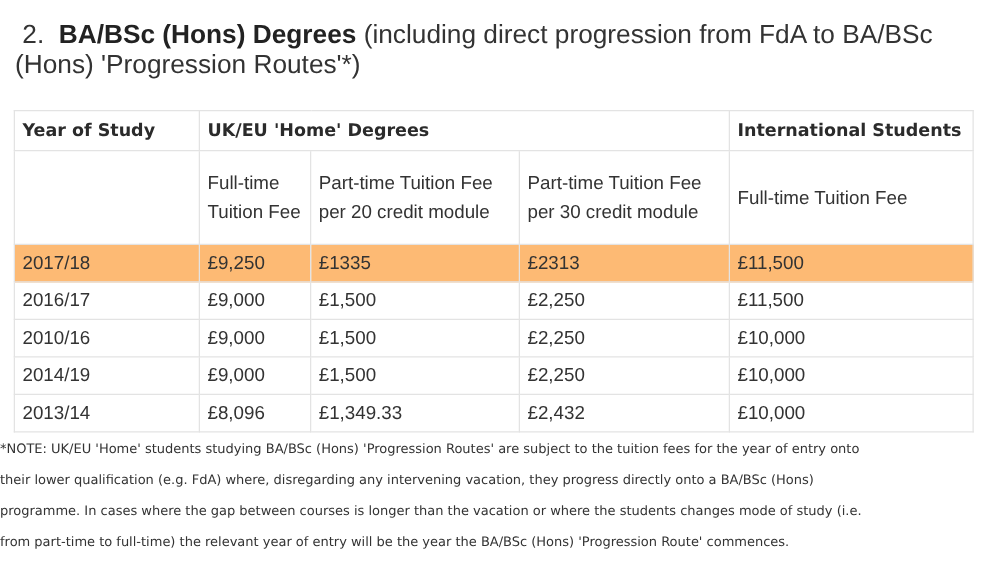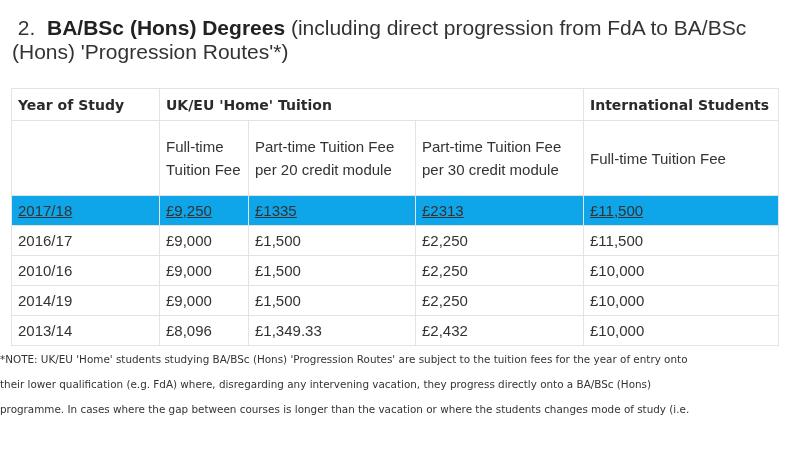--- a/index.html
+++ b/index.html
@@ -10,21 +10,21 @@
   .heading b { font-weight: bold; color: #222; }
   table.fees { position: absolute; left: 11px; top: 88px; border-collapse: collapse;
                font-size: 15px; color: #333; }
   table.fees td, table.fees th { border: 1.5px solid #e3e3e3; padding: 0 6px; text-align: left;
                vertical-align: middle; }
   table.fees th { font-family: "DejaVu Sans", sans-serif; font-weight: bold; font-size: 14px;
                color: #2b2b2b; height: 31px; }
   th.center { text-align: center; }
   tr.sub td { height: 74px; line-height: 23px; }
   tr.data td { height: 29px; }
-  tr.highlight td { background: #0ea5e9; text-decoration: underline; }
+  tr.highlight td { background: #fdba74; }
   .col-year { width: 135px; }
   .col-ft { width: 76px; }
   .col-pt20 { width: 154px; }
   .col-pt30 { width: 155px; }
   .col-intl { width: 182px; }
   .note { position: absolute; left: 0; top: 347px; width: 780px;
           font-family: "DejaVu Sans", sans-serif; font-size: 10.4px; line-height: 25px; color: #333; }
 </style>
 </head>
 <body>
@@ -32,21 +32,21 @@
 <div class="heading">
   &nbsp;<span>2.</span>&nbsp;
   <b>BA/BSc (Hons) Degrees</b>
   <span>(including direct progression from FdA to BA/BSc (Hons) 'Progression Routes'*)</span>
 </div>
 
 <table class="fees">
   <tbody>
       <tr>
     <th class="col-year">Year of Study</th>
-    <th class="center" colspan="3">UK/EU 'Home' Tuition</th>
+    <th class="center" colspan="3">UK/EU 'Home' Degrees</th>
     <th class="col-intl">International Students</th>
   </tr>
   <tr class="sub">
     <td class="col-year"></td>
     <td class="col-ft">Full-time Tuition Fee</td>
     <td class="col-pt20">Part-time Tuition Fee per 20 credit module</td>
     <td class="col-pt30">Part-time Tuition Fee per 30 credit module</td>
     <td class="col-intl">Full-time Tuition Fee</td>
   </tr>
   <tr class="data highlight">
@@ -84,13 +84,14 @@
     <td>£2,432</td>
     <td>£10,000</td>
   </tr>
 </tbody>
   </table>
 
 <div class="note">
   <div>*NOTE: UK/EU 'Home' students studying BA/BSc (Hons) 'Progression Routes' are subject to the tuition fees for the year of entry onto</div>
   <div>their lower qualification (e.g. FdA) where, disregarding any intervening vacation, they progress directly onto a BA/BSc (Hons)</div>
   <div>programme. In cases where the gap between courses is longer than the vacation or where the students changes mode of study (i.e.</div>
+  <div>from part-time to full-time) the relevant year of entry will be the year the BA/BSc (Hons) 'Progression Route' commences.</div>
 </div>
 
 </body></html>

